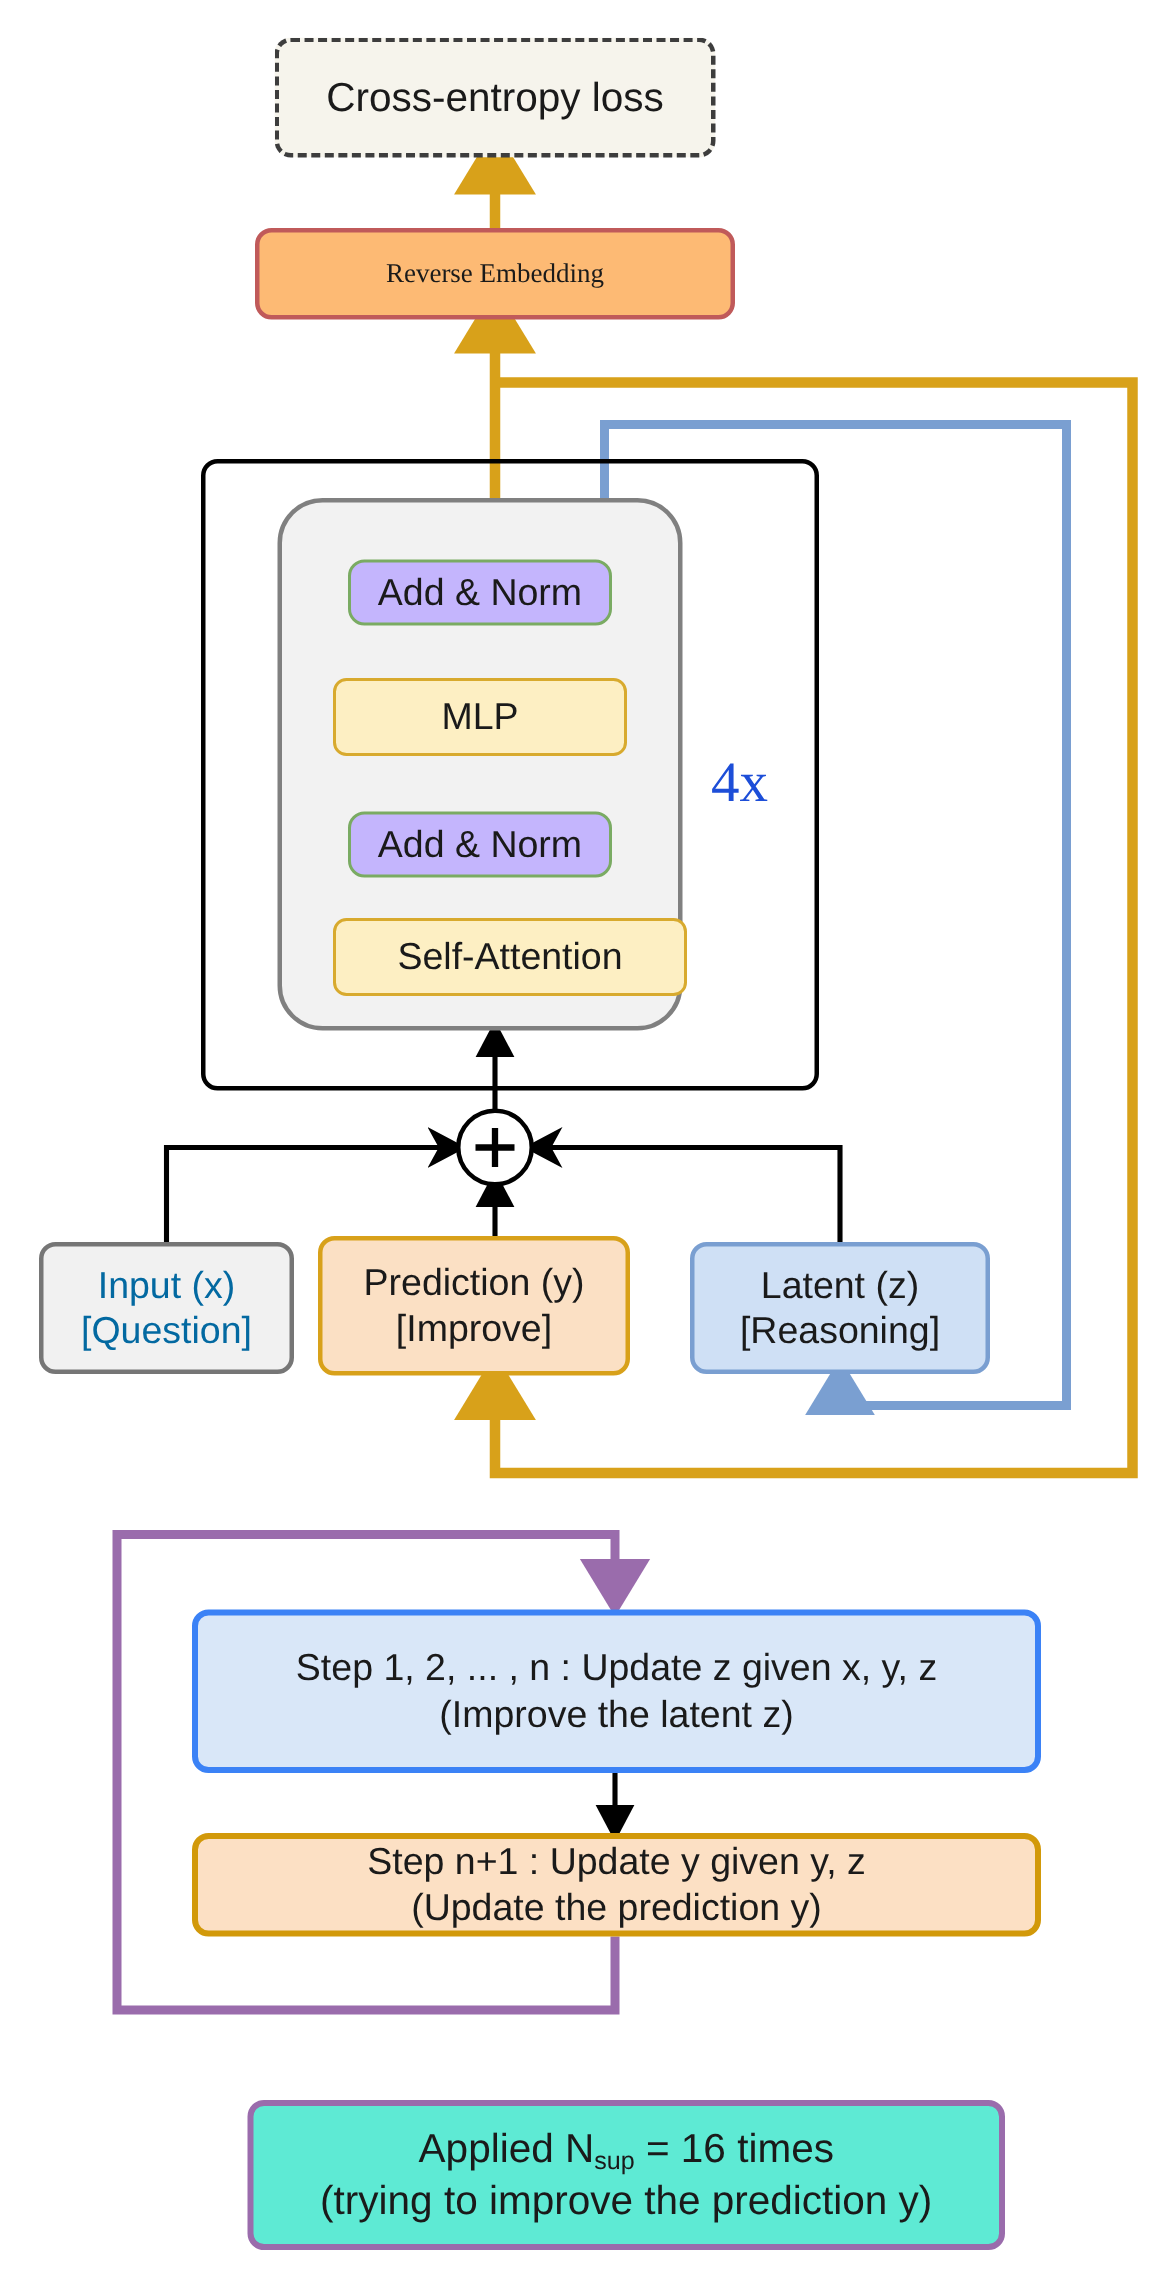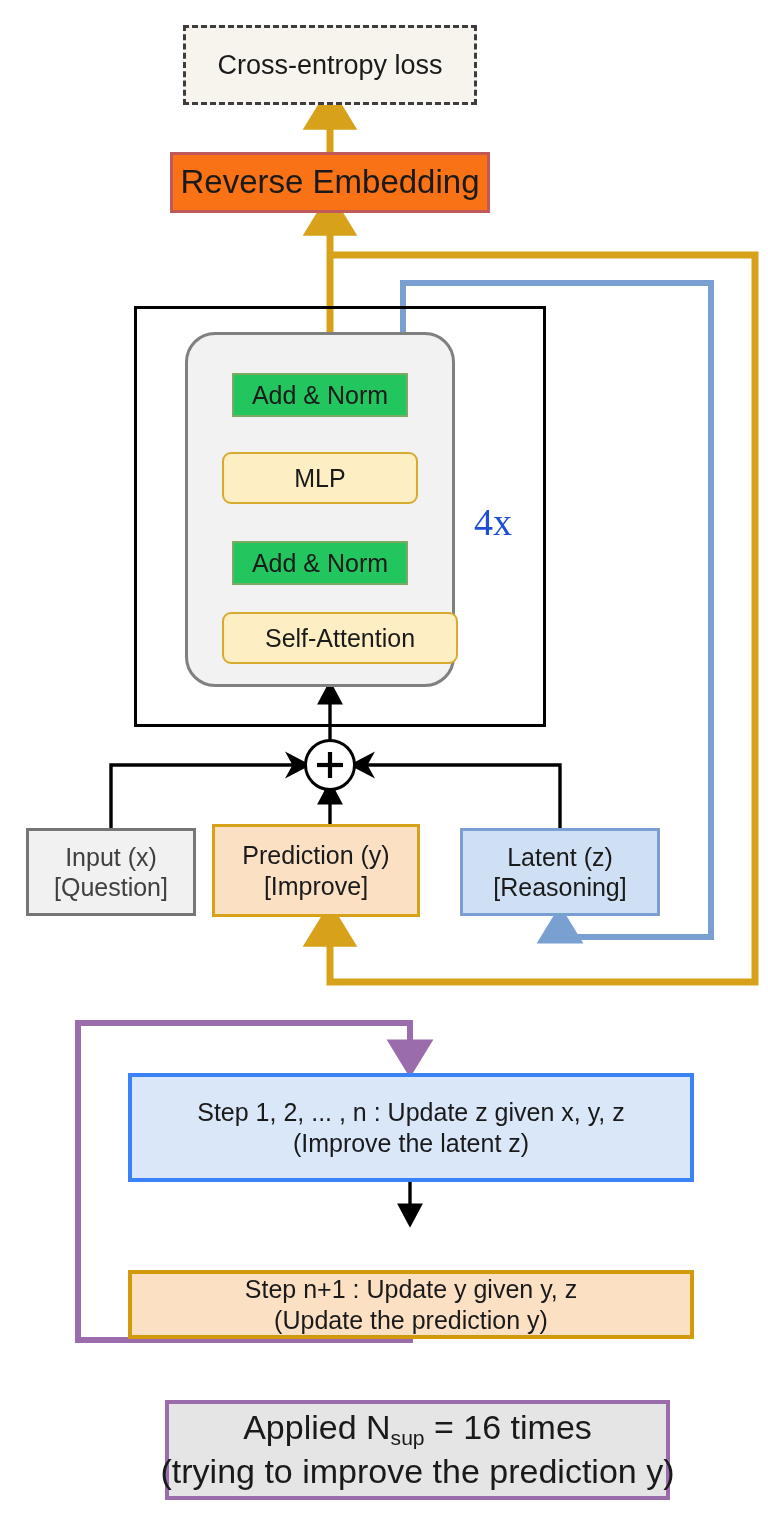--- a/index.html
+++ b/index.html
@@ -24,65 +24,67 @@
     position:absolute;
     box-sizing:border-box;
     display:flex;
     flex-direction:column;
     align-items:center;
     justify-content:center;
     text-align:center;
     line-height:1.22;
     color:#1a1a1a;
     white-space:pre;
+    border-radius:11px;
   }
   .node .ln{display:block;}
 
   
   .n-loss{
     background:#f6f4ec;
     border:3px dashed #3d3d3d;
     font-size:27px;
   }
   .n-revemb{
-    background:#f97316;
+    background:#fdba74;
     border:3px solid #c05a5a;
-    font-size:33px;
+    font-size:18px;
+    font-family:Liberation Serif, serif;
   }
   .n-outerblk{
     background:transparent;
     border:3px solid #000000;
   }
   .n-roundblk{
     background:#f2f2f2;
     border:3px solid #808080;
     border-radius:30px;
   }
   .n-green{
-    background:#22c55e;
+    background:#c4b5fd;
     border:2px solid #7aab63;
     font-size:25px;
   }
   .n-yellow{
     background:#fdefc3;
     border:2px solid #d8aa2e;
     border-radius:9px;
     font-size:25px;
   }
   .n-4x{
     font-family:"Liberation Serif", serif;
     font-size:38px;
     color:#1d4ed8;
     background:none;
     border:none;
   }
   .n-input{
     background:#f1f1f1;
     border:3px solid #767676;
-    color:#404040;
+    color:#0369a1;
     font-size:25px;
   }
   .n-pred{
     background:#fbe0c4;
     border:3px solid #d8a11a;
     font-size:25px;
   }
   .n-latent{
     background:#cfe0f5;
     border:3px solid #7a9fd1;
@@ -92,23 +94,23 @@
     background:#d9e7f8;
     border:4px solid #3b82f6;
     font-size:25px;
   }
   .n-stepy{
     background:#fce0c4;
     border:4px solid #d2990a;
     font-size:25px;
   }
   .n-applied{
-    background:#e5e5e5;
+    background:#5eead4;
     border:4px solid #9a6cac;
-    font-size:34px;
+    font-size:27px;
   }
   sub{font-size:0.62em; vertical-align:-0.30em;}
 </style>
 </head>
 <body>
 
 <div id="stage">
 
   <svg id="svg-layer" viewBox="0 0 768 1518">
     <defs>
@@ -230,21 +232,21 @@
   <div class="node n-latent" style="left:460px; top:828px; width:200px; height:88px;">
     <span class="ln">Latent (z)</span>
     <span class="ln">[Reasoning]</span>
   </div>
 
   <div class="node n-stepz" style="left:128px; top:1073px; width:566px; height:109px;">
     <span class="ln">Step 1, 2, ... , n : Update z given x, y, z</span>
     <span class="ln">(Improve the latent z)</span>
   </div>
 
-  <div class="node n-stepy" style="left:128px; top:1222px; width:566px; height:69px;margin-top:48px;">
+  <div class="node n-stepy" style="left:128px; top:1222px; width:566px; height:69px;">
     <span class="ln">Step n+1 : Update y given y, z</span>
     <span class="ln">(Update the prediction y)</span>
   </div>
 
   <div class="node n-applied" style="left:165px; top:1400px; width:505px; height:100px;">
     <span class="ln"><span>Applied N</span><sub>sup</sub><span> = 16 times</span></span>
     <span class="ln">(trying to improve the prediction y)</span>
   </div>
 
 </div>

